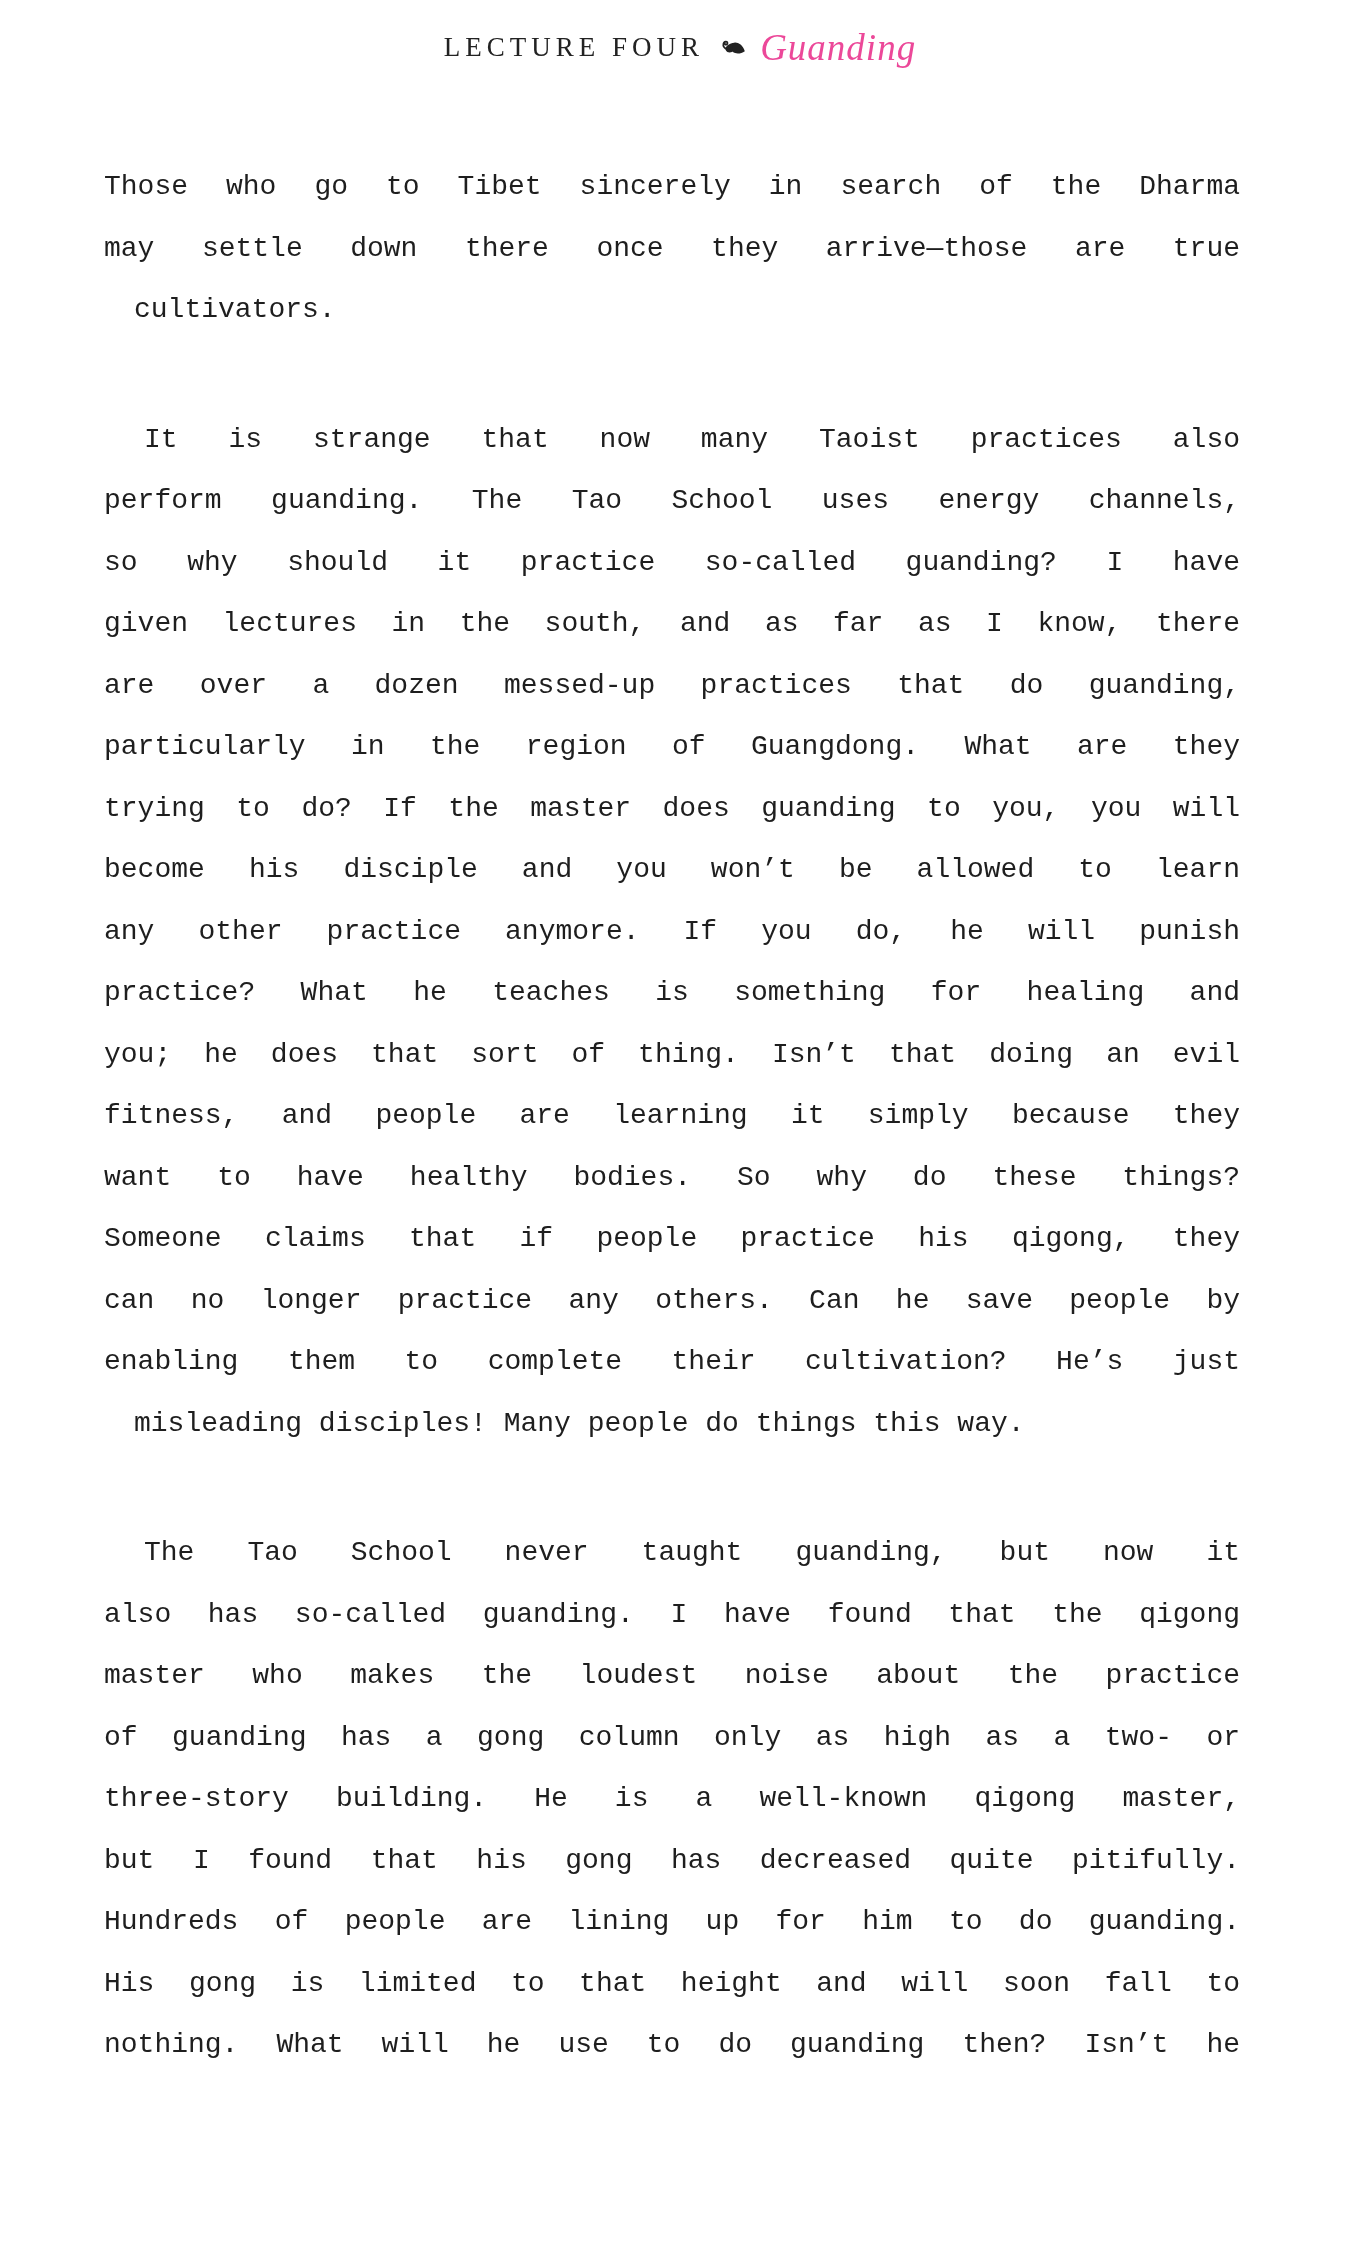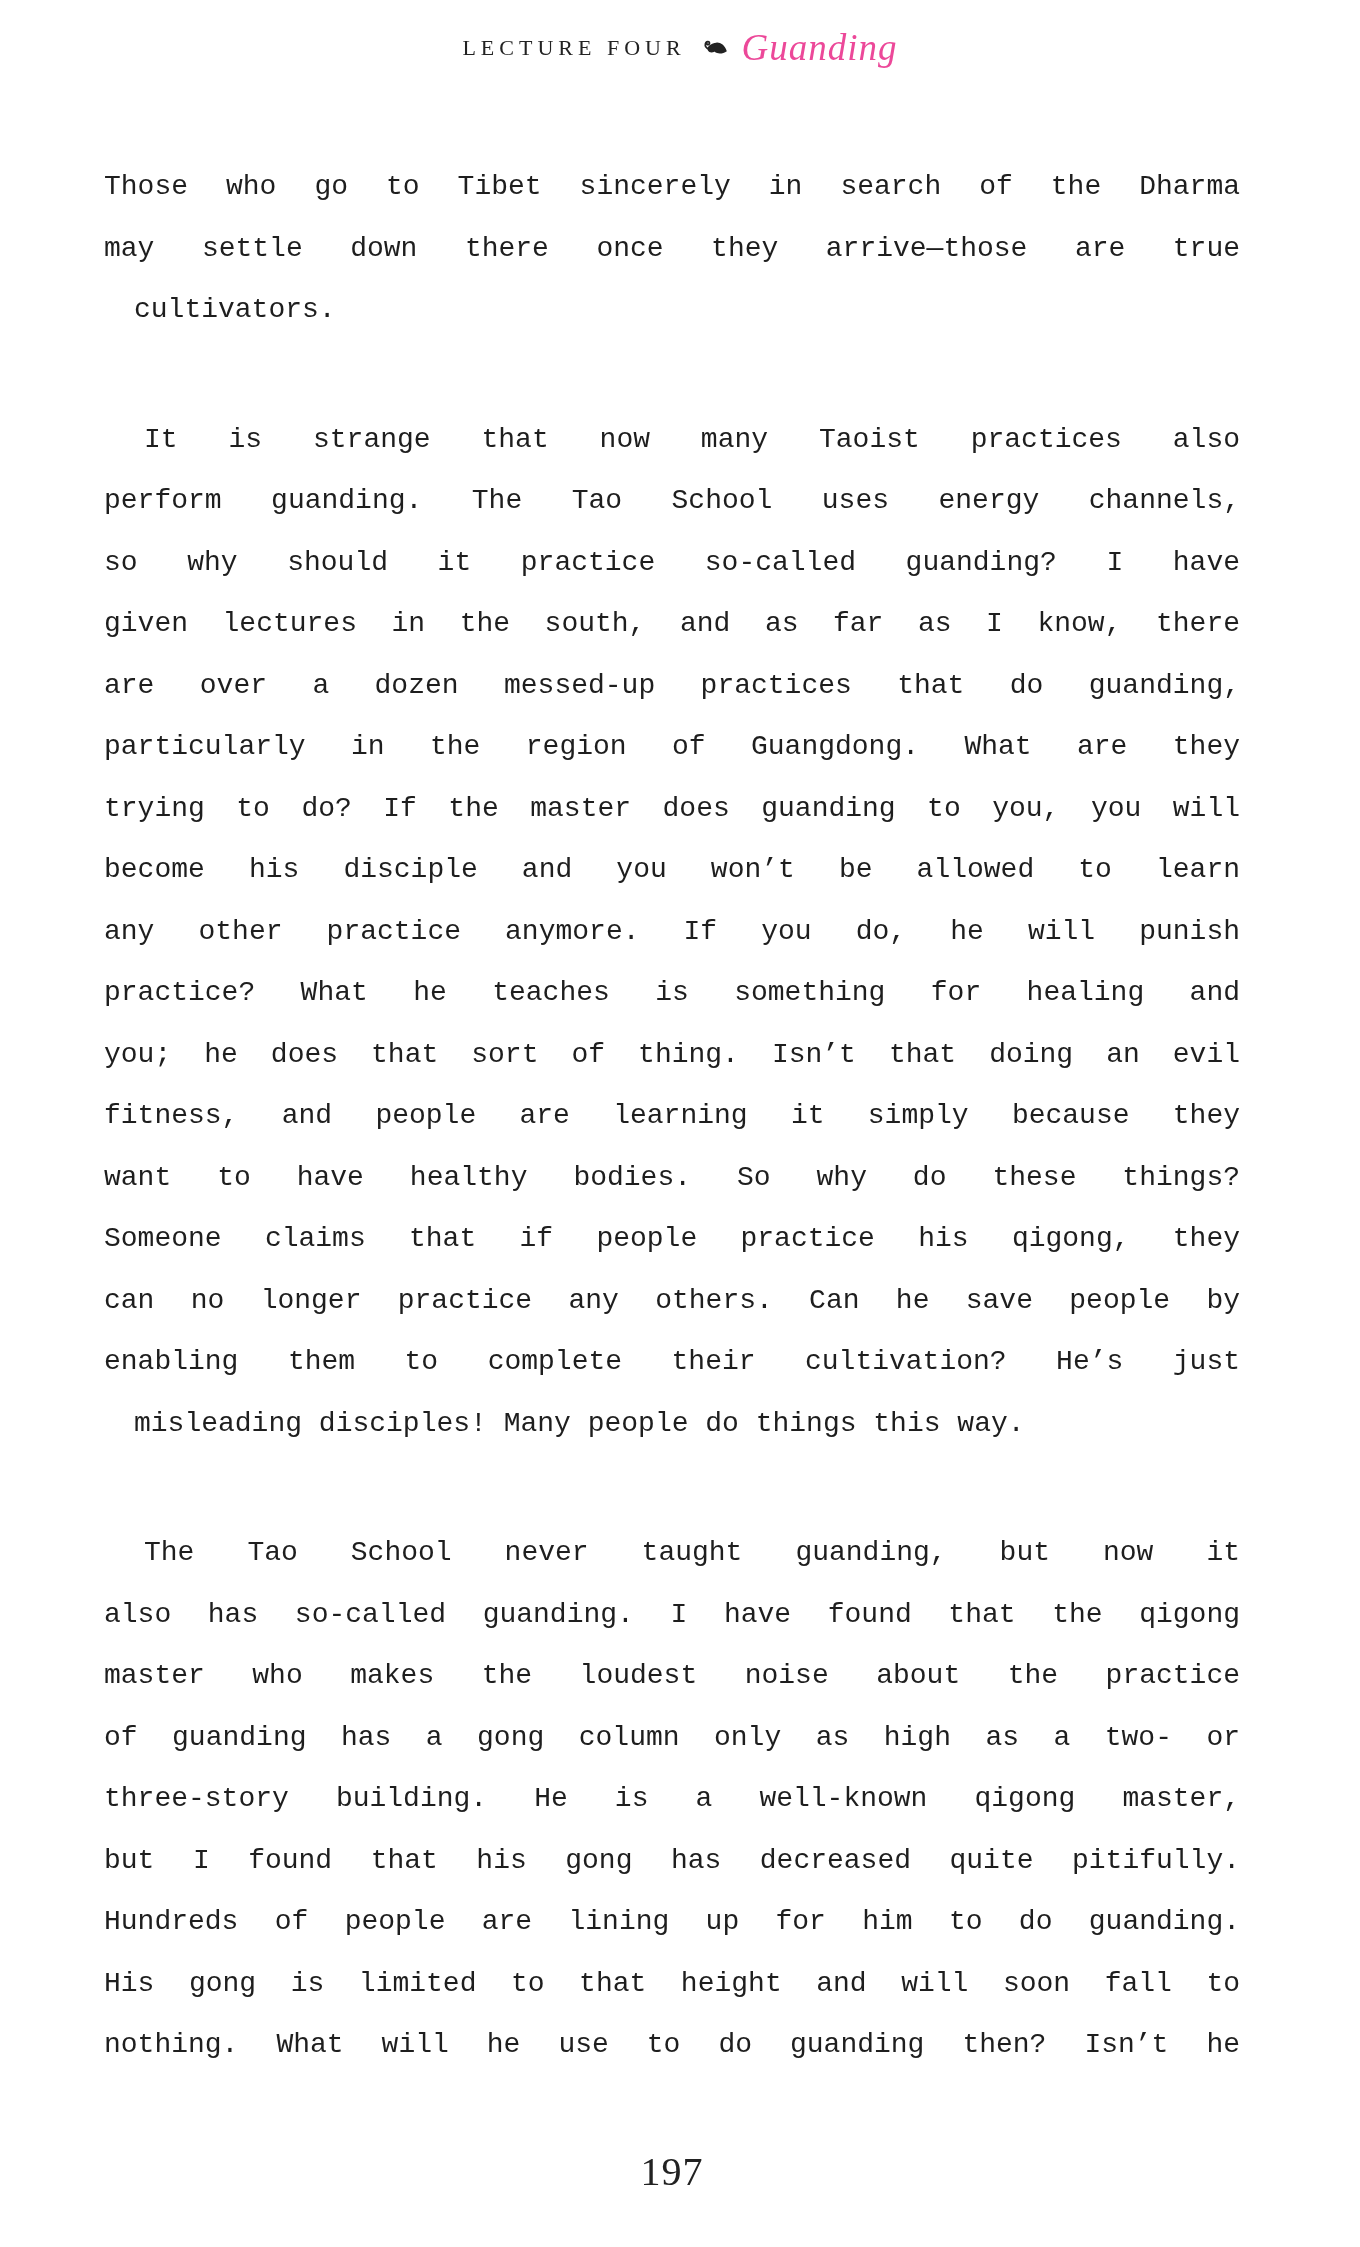--- a/index.html
+++ b/index.html
@@ -20,21 +20,21 @@
     position: absolute;
     top: 26px;
     left: 0;
     width: 100%;
     display: flex;
     align-items: center;
     justify-content: center;
     white-space: nowrap;
   }
   .section-label {
-    font-size: 22px;
+    font-size: 27px;
     letter-spacing: 5px;
     color: #222222;
   }
   .fleuron {
     width: 30px;
     height: 26px;
     margin: 2px 12px 0 14px;
     flex: 0 0 auto;
   }
   .chapter-title {
@@ -125,17 +125,14 @@
         <div class="line">master who makes the loudest noise about the practice</div>
         <div class="line">of guanding has a gong column only as high as a two- or</div>
         <div class="line">three-story building. He is a well-known qigong master,</div>
         <div class="line">but I found that his gong has decreased quite pitifully.</div>
         <div class="line">Hundreds of people are lining up for him to do guanding.</div>
         <div class="line">His gong is limited to that height and will soon fall to</div>
         <div class="line">nothing. What will he use to do guanding then? Isn’t he</div>
       </div>
     </div>
 
-  <div class="page-footer">
-    <span>197</span>
-  </div>
 
 </div>
 
 </body></html>

